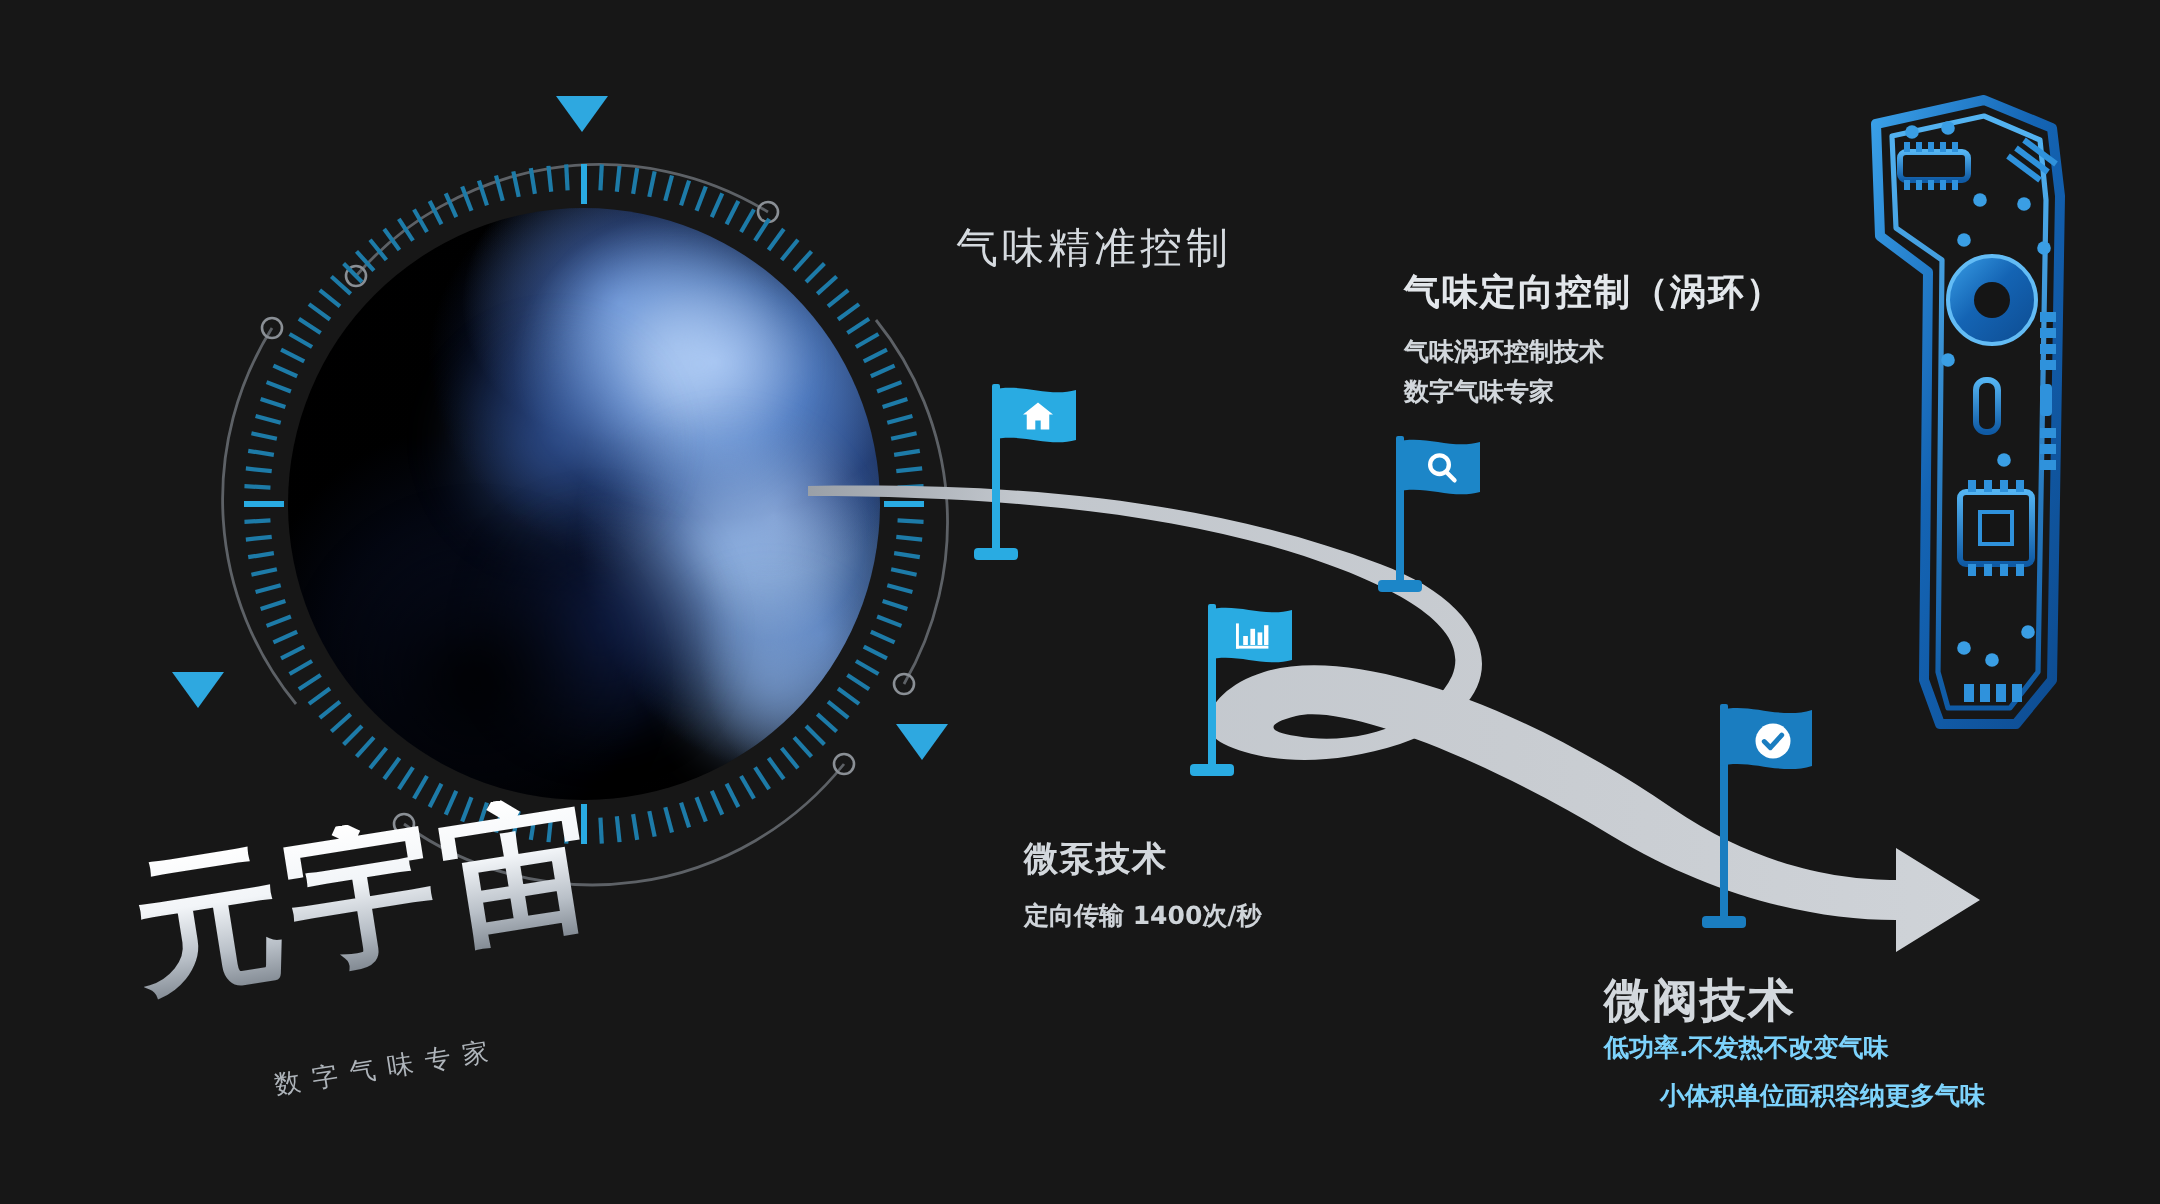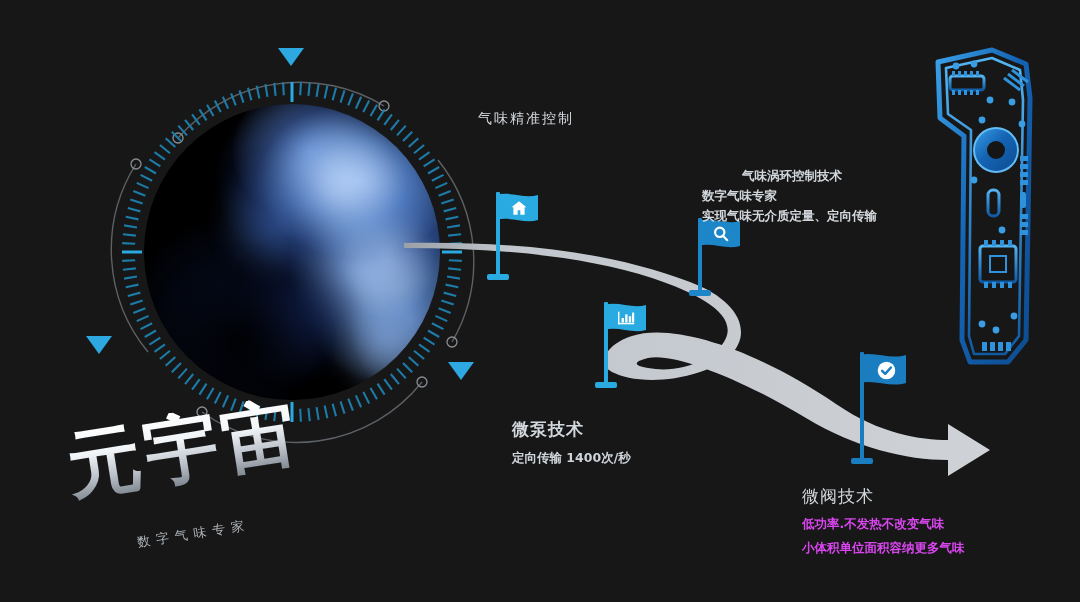--- a/index.html
+++ b/index.html
@@ -132,27 +132,27 @@
     font-family: "DejaVu Sans", sans-serif;
     color: #d8dce0;
     white-space: nowrap;
   }
   .sub {
     position: absolute;
     font-family: "DejaVu Sans", sans-serif;
     color: #cdd2d7;
     white-space: nowrap;
   }
-  #title-main { left: 478px; top: 110px; font-size: 14px; letter-spacing: 2px; color: #d5dadf; text-align: center; }
+  #title-main { left: 478px; top: 110px; font-size: 21px; letter-spacing: 2px; color: #d5dadf; text-align: center; }
   #vortex-title { left: 702px; top: 134px; font-size: 18px; font-weight: bold; letter-spacing: 1px; color: #e3e7eb; }
   .vortex-line { left: 702px; font-size: 12.5px; font-weight: bold; color: #d2d7dc; }
   #micropump-title { left: 512px; top: 418px; font-size: 17px; font-weight: bold; letter-spacing: 1px; color: #d3d8dd; }
   #micropump-line  { left: 512px; top: 450px; font-size: 12.5px; font-weight: bold; color: #cfd4d9; }
-  #microvalve-title { left: 802px; top: 485px; font-size: 17px; font-weight: normal; letter-spacing: 1px; color: #d3d8dd; }
-  .microvalve-line { left: 802px; font-size: 12.5px; font-weight: bold; color: #d946ef; }
+  #microvalve-title { left: 802px; top: 485px; font-size: 23px; font-weight: bold; letter-spacing: 1px; color: #d3d8dd; }
+  .microvalve-line { left: 802px; font-size: 12.5px; font-weight: bold; color: #7dd3fc; }
 
   
   #pcb { position: absolute; left: 930px; top: 40px; }
 </style>
 </head>
 <body>
 
 <div id="stage">
 
   <div id="circle-module">
@@ -395,30 +395,30 @@
     <div class="glyph" style="left:19px; top:7px; width:22px; height:22px;">
       <svg width="21" height="21" viewBox="0 0 24 24">
         <circle cx="12" cy="12" r="10" fill="#ffffff"></circle>
         <path d="M7 12.3 L10.5 15.8 L17 8.6" fill="none" stroke="#1A7DC0" stroke-width="2.8" stroke-linecap="round" stroke-linejoin="round"></path>
       </svg>
     </div>
   </div>
 
   <div class="headline" id="title-main">气味精准控制</div>
 
-  <div class="sub vortex-line" style="top:168px;margin-left:40px;">气味涡环控制技术</div>
+  <div class="headline" id="vortex-title">气味定向控制（涡环）</div>
+  <div class="sub vortex-line" style="top:168px;">气味涡环控制技术</div>
   <div class="sub vortex-line" style="top:188px;">数字气味专家</div>
-  <div class="sub vortex-line" style="top:208px;">实现气味无介质定量、定向传输</div>
 
   <div class="headline" id="micropump-title">微泵技术</div>
   <div class="sub" id="micropump-line">定向传输 1400次/秒</div>
 
   <div class="headline" id="microvalve-title">微阀技术</div>
   <div class="sub microvalve-line" style="top:516px;">低功率.不发热不改变气味</div>
-  <div class="sub microvalve-line" style="top:540px;">小体积单位面积容纳更多气味</div>
+  <div class="sub microvalve-line" style="top:540px;margin-left:28px;">小体积单位面积容纳更多气味</div>
 
   <svg id="pcb" width="120" height="340" viewBox="0 0 120 340">
     <defs>
       <linearGradient id="pcbG" x1="0" y1="0" x2="1" y2="1">
         <stop offset="0%" stop-color="#3aa0e8"></stop>
         <stop offset="45%" stop-color="#1464b4"></stop>
         <stop offset="100%" stop-color="#0d4b90"></stop>
       </linearGradient>
       <linearGradient id="pcbG2" x1="0" y1="0" x2="0" y2="1">
         <stop offset="0%" stop-color="#54b4f2"></stop>

